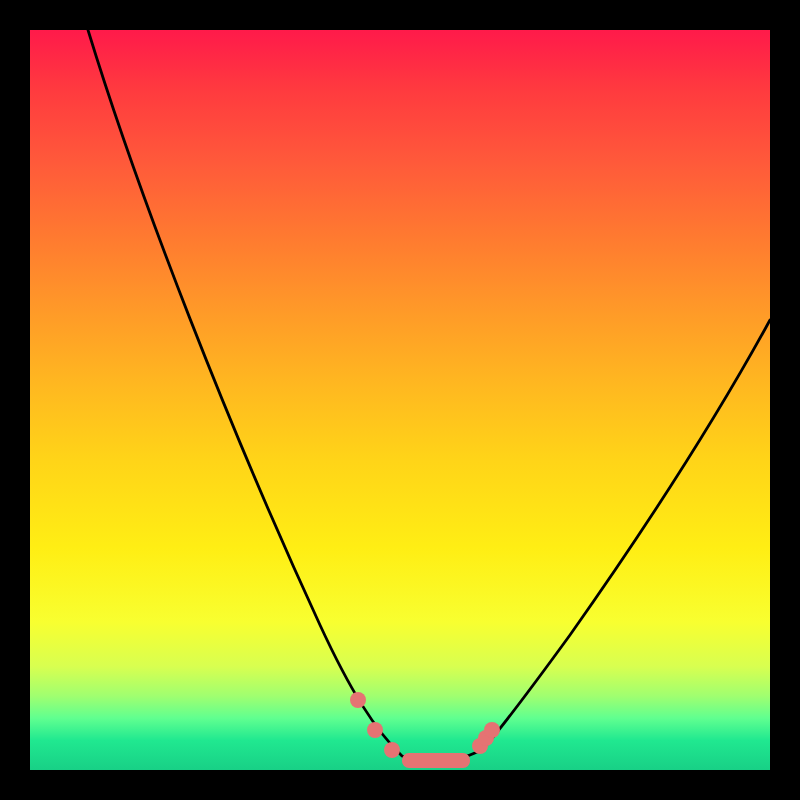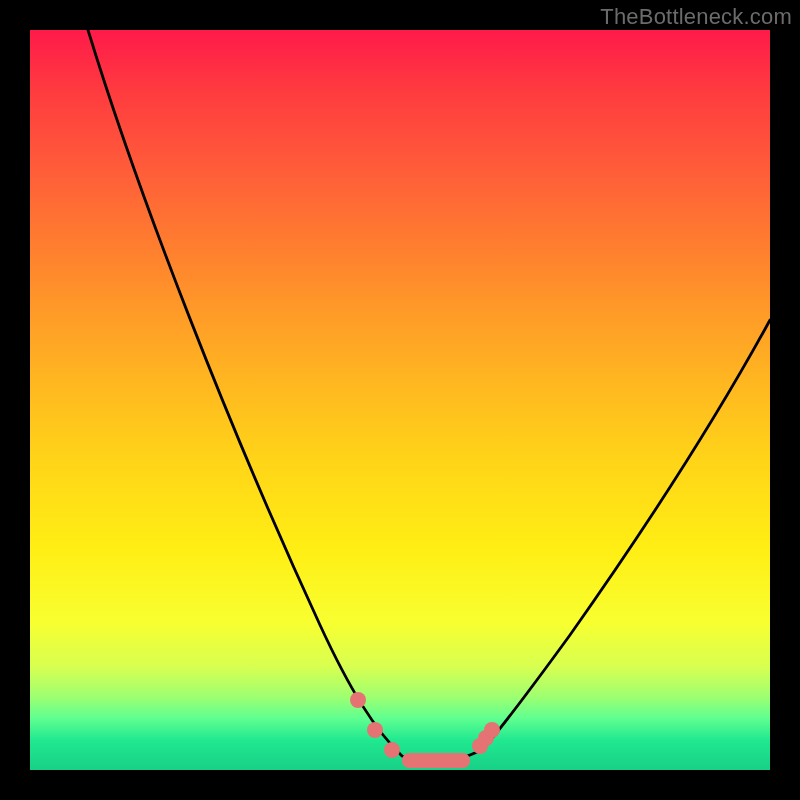--- a/index.html
+++ b/index.html
@@ -73,14 +73,13 @@
         <circle cx="328" cy="670" r="8"></circle>
         <circle cx="345" cy="700" r="8"></circle>
         <circle cx="362" cy="720" r="8"></circle>
         <rect x="372" y="723" width="68" height="15" rx="7"></rect>
         <circle cx="450" cy="716" r="8"></circle>
         <circle cx="456" cy="708" r="8"></circle>
         <circle cx="462" cy="700" r="8"></circle>
       </g>
     </svg>
   </div>
-  <div class="watermark">TheBottleneck.com</div>
 </div>
 
 </body></html>

